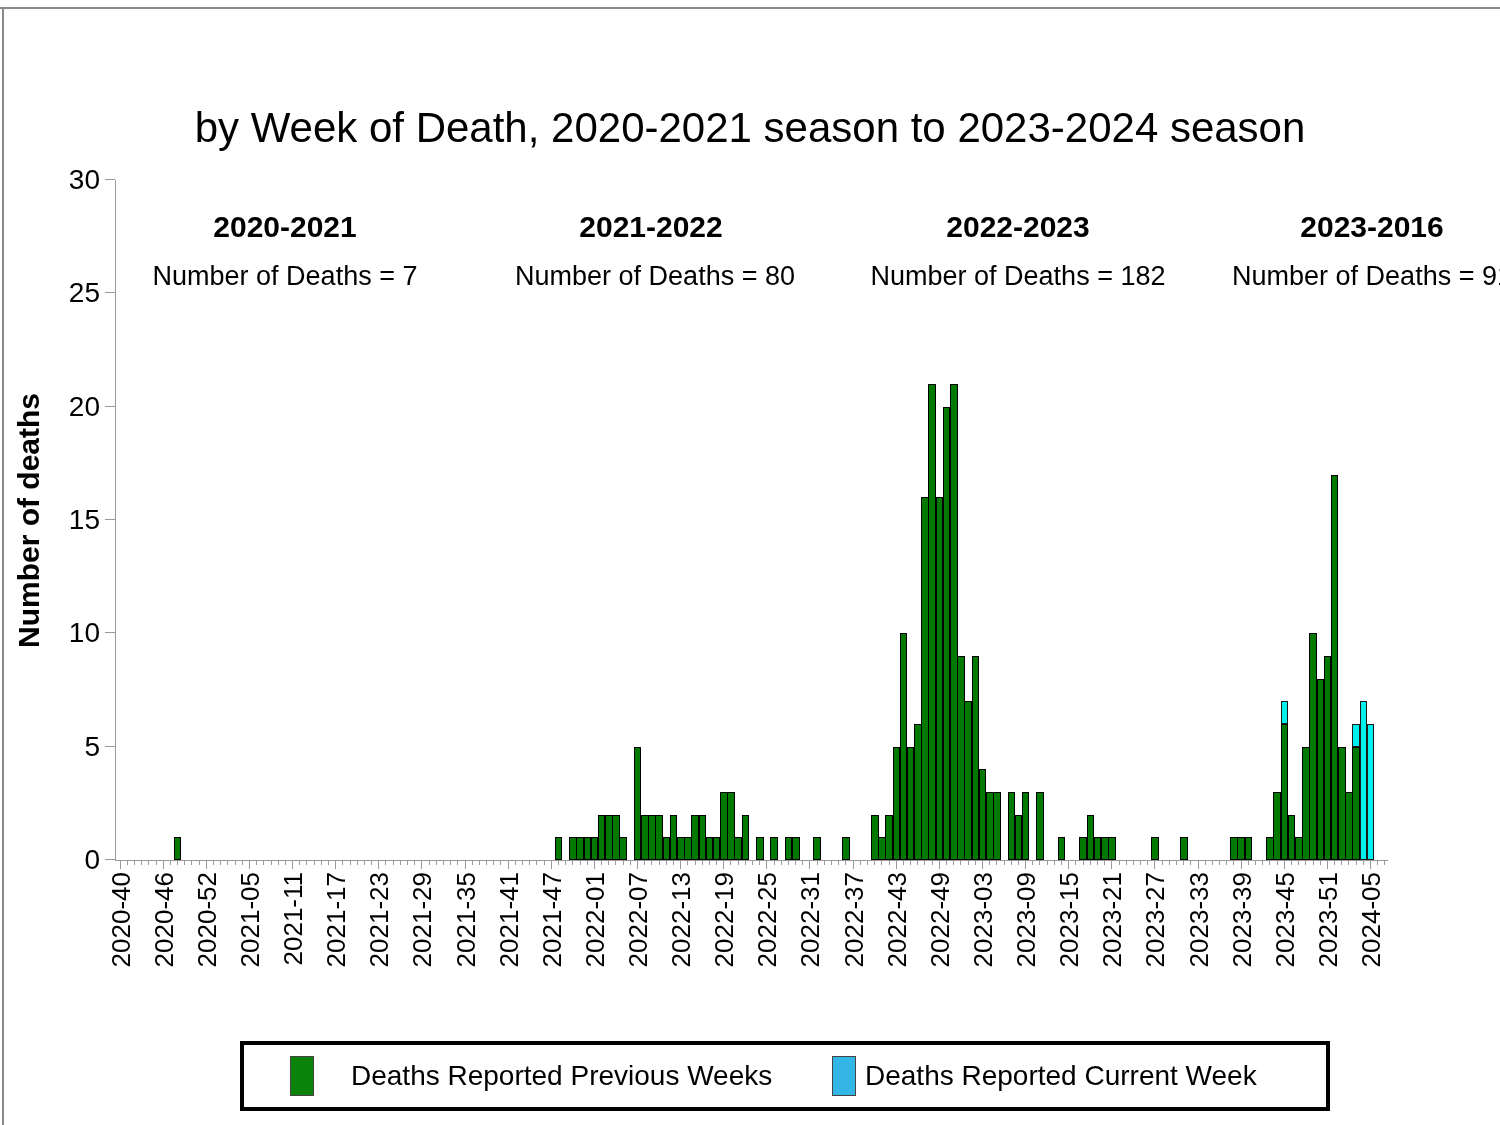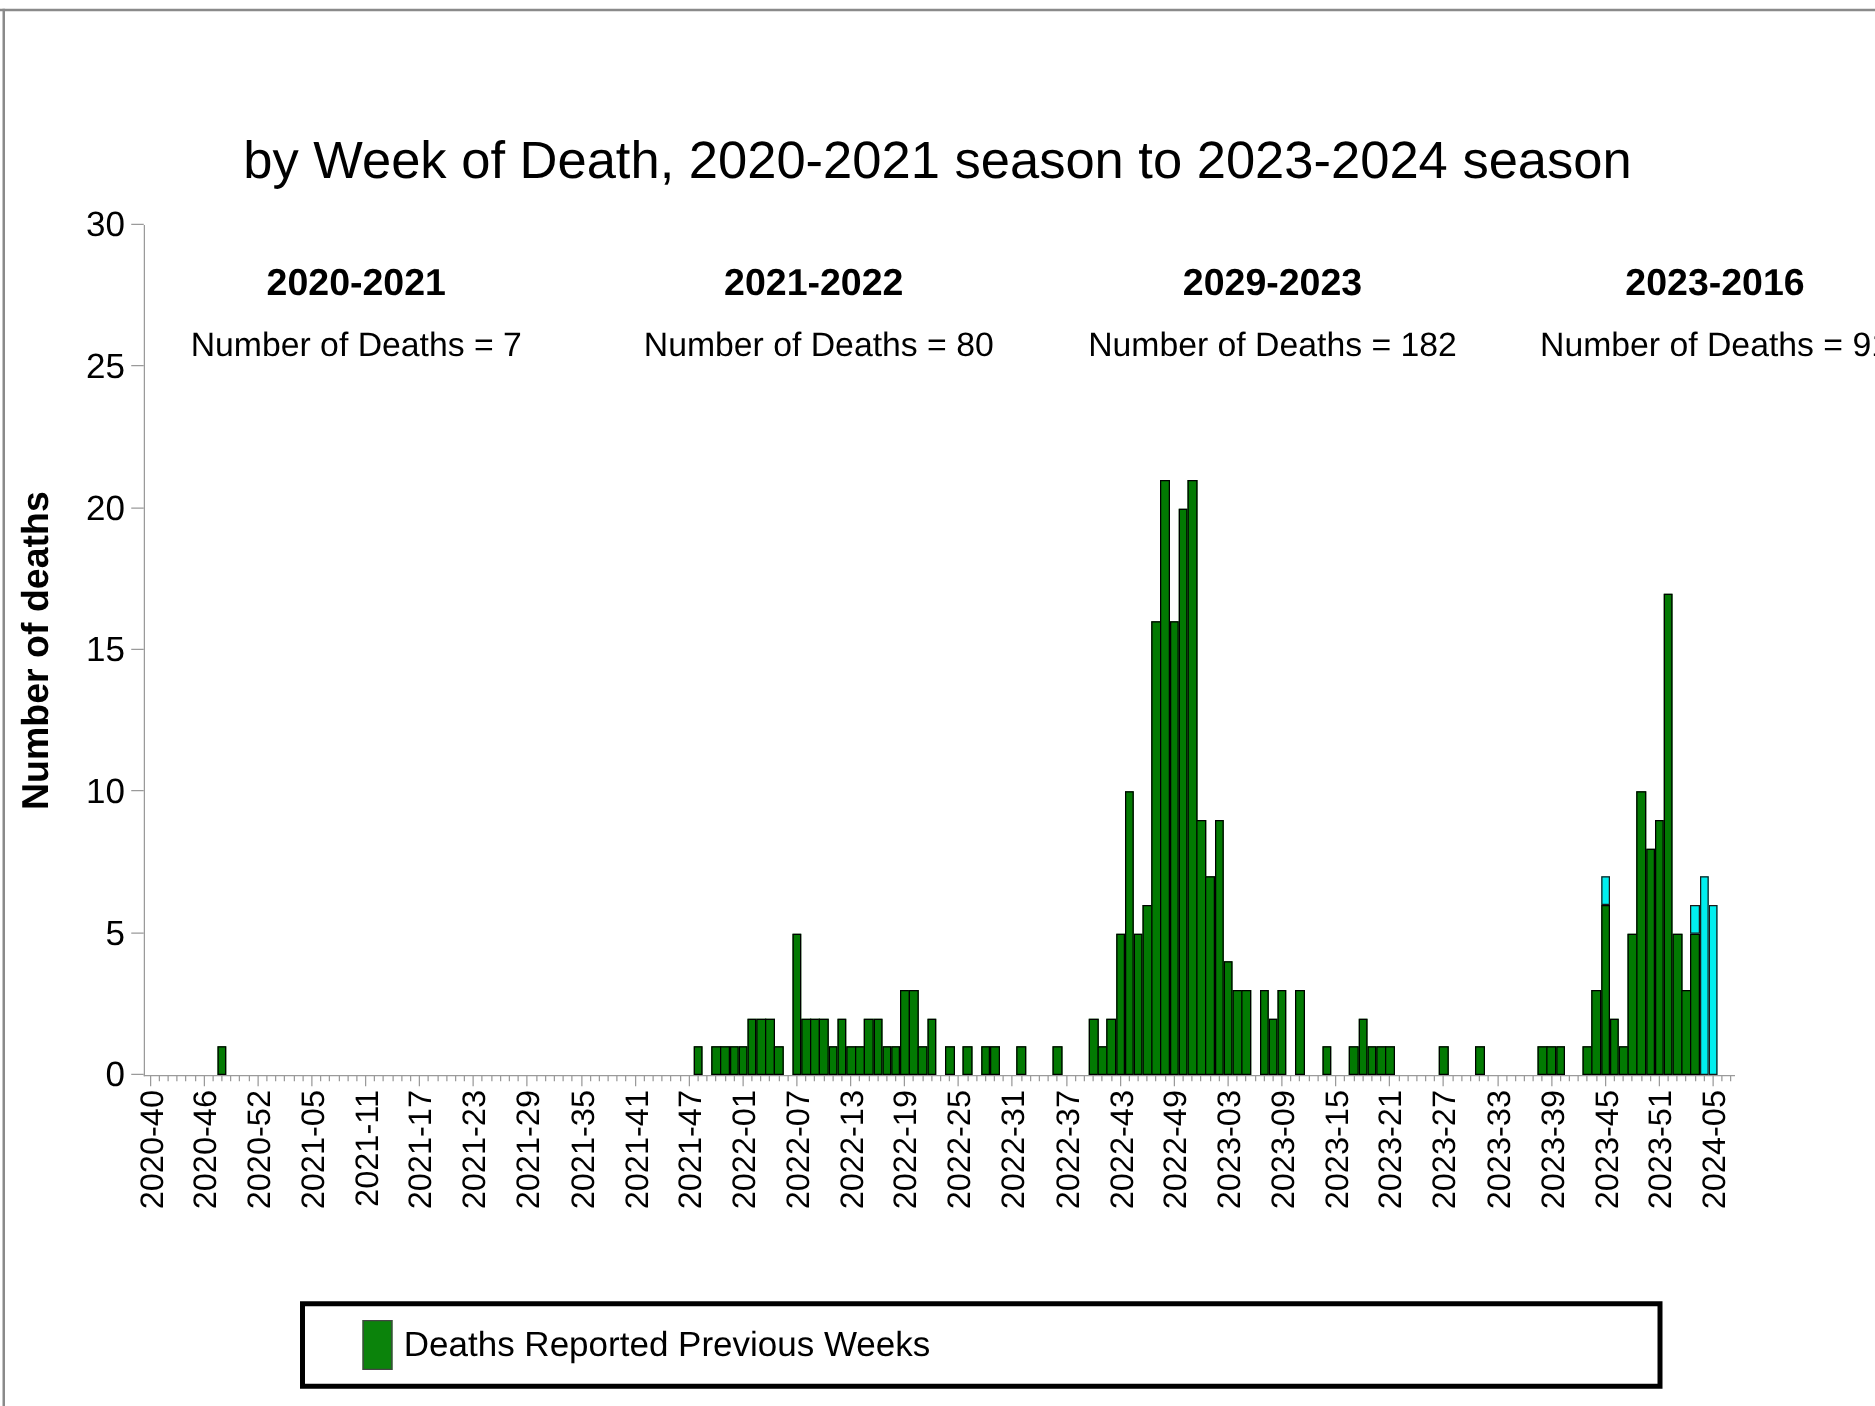--- a/index.html
+++ b/index.html
@@ -42,21 +42,21 @@
   <div class="frame-top"></div>
   <div class="frame-left"></div>
 
   <div id="title2" class="title">by Week of Death, 2020-2021 season to 2023-2024 season</div>
 
   <div id="seasons">
       <div class="season-name" style="left: 285px;">2020-2021</div>
       <div class="season-count" style="left: 285px;">Number of Deaths = 7</div>
       <div class="season-name" style="left: 651px;">2021-2022</div>
       <div class="season-count" style="left: 655px;">Number of Deaths = 80</div>
-      <div class="season-name" style="left: 1018px;">2029-2023</div>
+      <div class="season-name" style="left: 1018px;">2022-2023</div>
       <div class="season-count" style="left: 1018px;">Number of Deaths = 182</div>
       <div class="season-name" style="left: 1372px;">2023-2016</div>
       <div class="season-count" style="left: 1372px;">Number of Deaths = 91</div>
     </div>
 
   <div id="ytitle">Number of deaths</div>
 
   <div id="yaxis">
       <div class="ytick" style="left: 105px; top: 859px;"></div>
       <div class="ytick-label" style="left: 30px; top: 846px;">0</div>
@@ -368,18 +368,22 @@
       <div class="xlabel" style="left: 1140.44px; top: 872px;">2023-27</div>
       <div class="xlabel" style="left: 1183.56px; top: 872px;">2023-33</div>
       <div class="xlabel" style="left: 1226.68px; top: 872px;">2023-39</div>
       <div class="xlabel" style="left: 1269.8px; top: 872px;">2023-45</div>
       <div class="xlabel" style="left: 1312.92px; top: 872px;">2023-51</div>
       <div class="xlabel" style="left: 1356.03px; top: 872px;">2024-05</div>
     </div>
 
 
   <div id="legend">
-      <div class="legend-item" style="left: 46px;">
+      <div class="legend-item" style="left: 46px; gap: 28px;">
         <div class="legend-swatch" style="background: rgb(11, 131, 11);"></div>
         <div class="legend-label">Deaths Reported Previous Weeks</div>
       </div>
+      <div class="legend-item" style="left: 588px;">
+        <div class="legend-swatch" style="background: rgb(51, 181, 229);"></div>
+        <div class="legend-label">Deaths Reported Current Week</div>
+      </div>
     </div>
 </div>
 
 </body></html>

